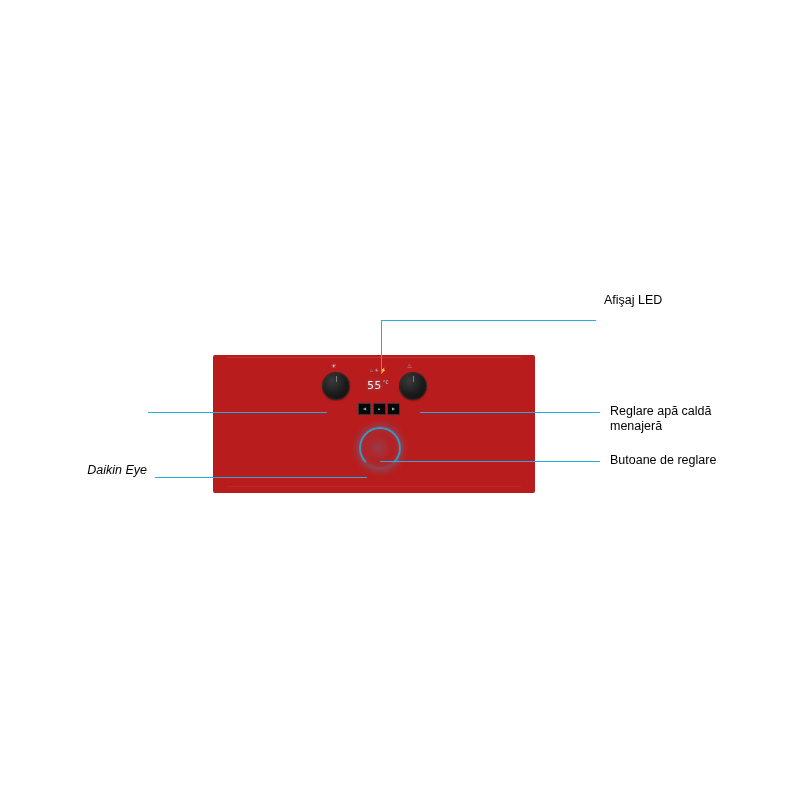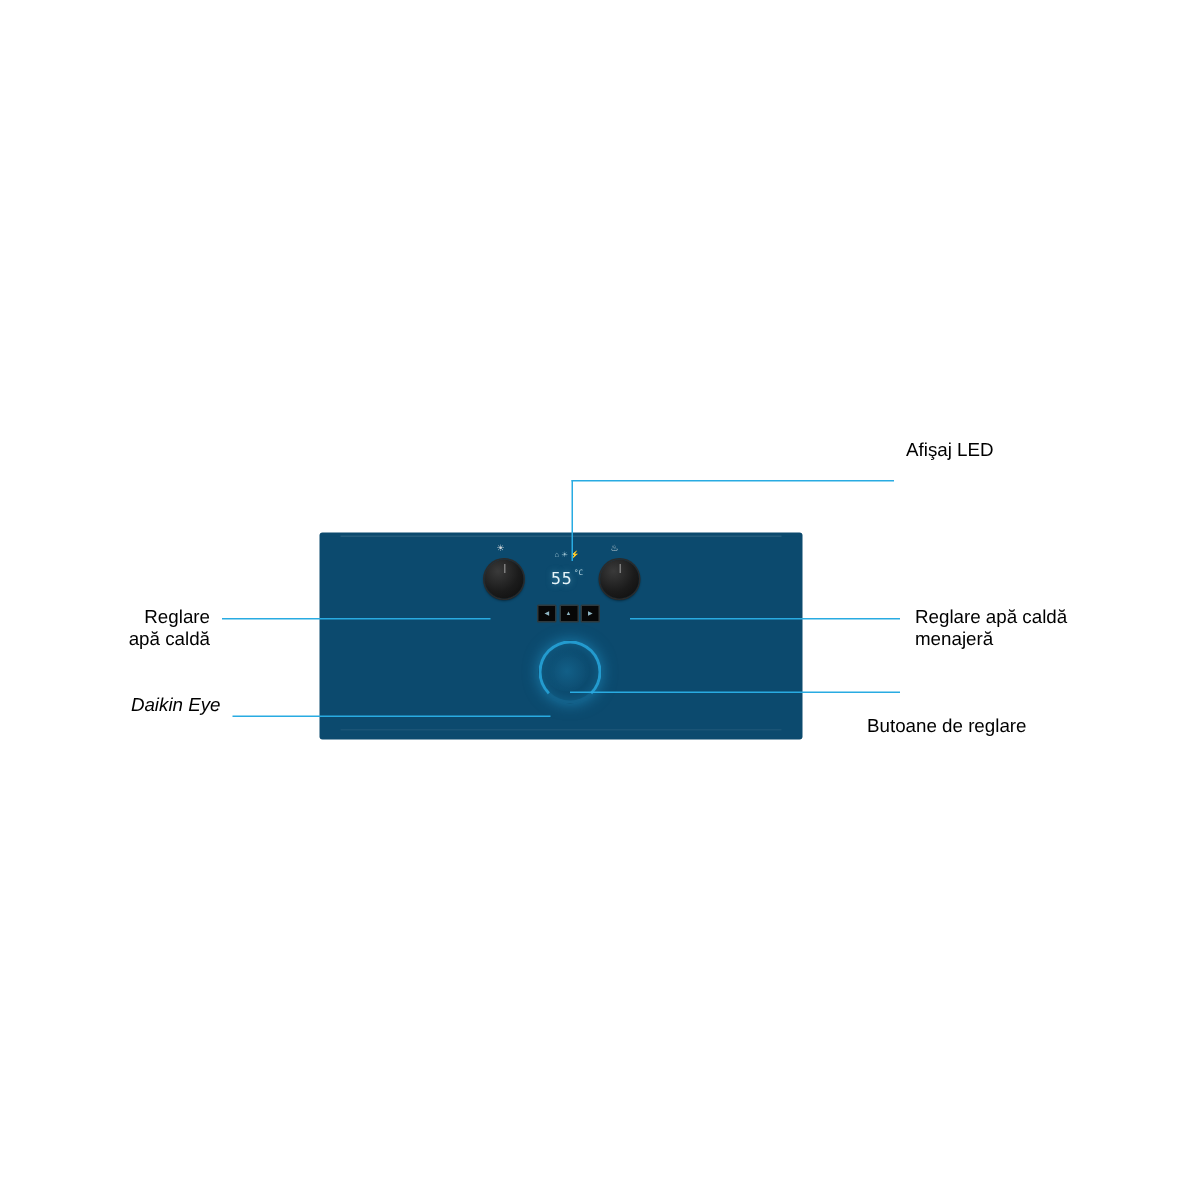--- a/index.html
+++ b/index.html
@@ -22,21 +22,21 @@
     height: 800px;
   }
 
   
   .device {
     position: absolute;
     left: 213px;
     top: 355px;
     width: 322px;
     height: 138px;
-    background: #0c4a6e;
+    background: #b91c1c;
     border-radius: 2px;
   }
   .device::before {
     
     content: "";
     position: absolute;
     left: 14px; right: 14px; top: 2px;
     height: 1px;
     background: rgba(255,255,255,0.10);
   }
@@ -232,23 +232,21 @@
   <div class="leader h" style="left:148px; top:412px; width:179px;"></div>
 
   <div class="leader h" style="left:155px; top:477px; width:212px;"></div>
 
   <div class="leader h" style="left:420px; top:412px; width:180px;"></div>
 
   <div class="leader h" style="left:380px; top:461px; width:220px;"></div>
 
   <div class="label left" style="left:604px; top:293px; width:180px;">Afişaj LED</div>
 
-  <div class="label right" style="left:0px; top:404px; width:140px;">Reglare
-apă caldă</div>
 
   <div class="label right" style="left:0px; top:463px; width:147px;font-style:italic;">Daikin Eye</div>
 
   <div class="label left" style="left:610px; top:404px; width:190px;">Reglare apă caldă
 menajeră</div>
 
-  <div class="label left" style="left:578px; top:453px; width:190px;margin-top:24px;">Butoane de reglare</div>
+  <div class="label left" style="left:610px; top:453px; width:190px;">Butoane de reglare</div>
 
 </div>
 
 </body></html>

